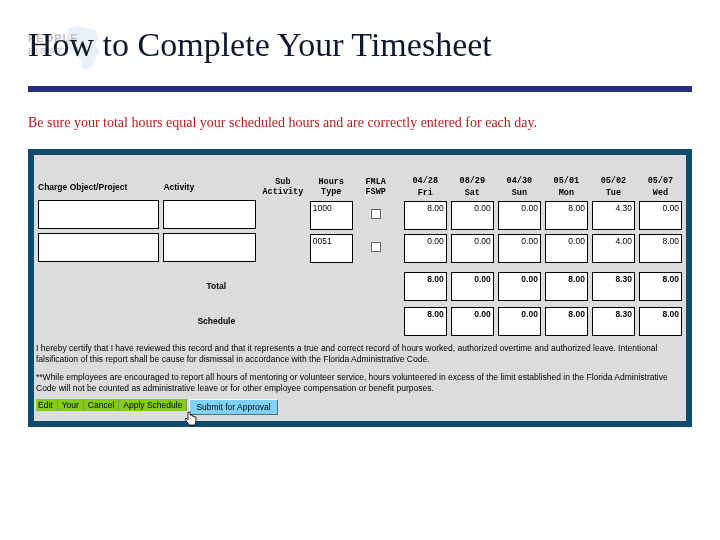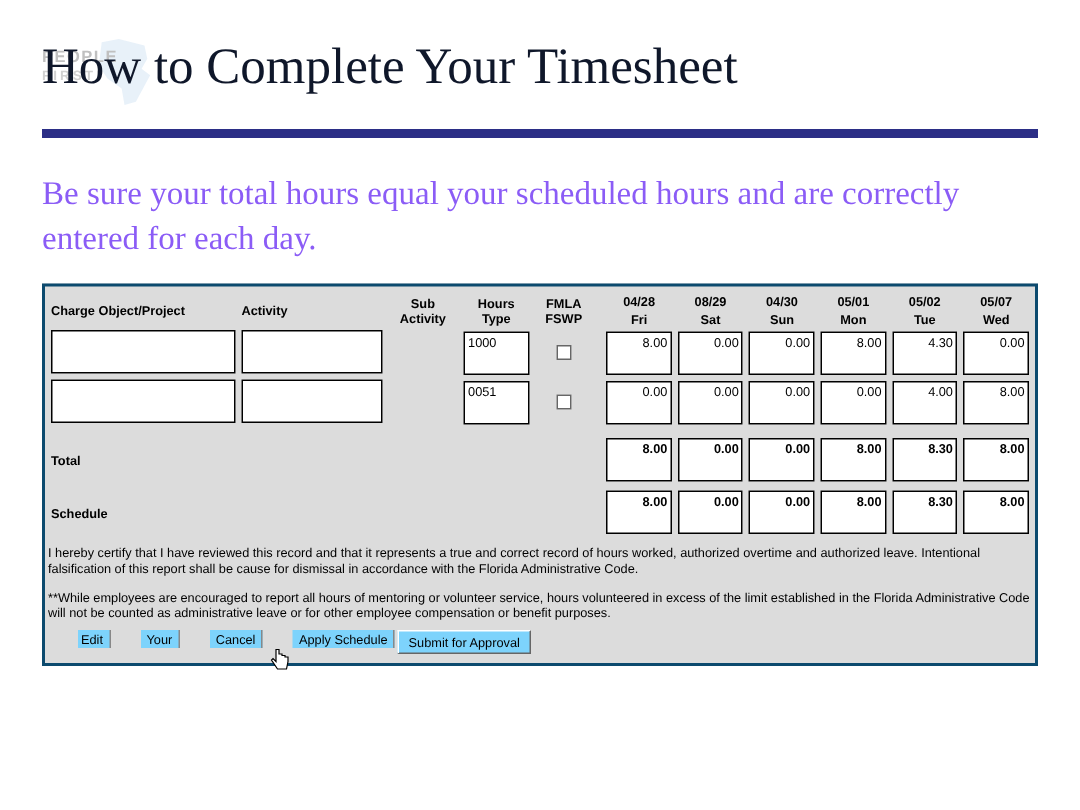--- a/index.html
+++ b/index.html
@@ -46,50 +46,50 @@
     margin: 8px 0 22px 0;
     z-index: 2;
     font-family: Georgia, serif;
   }
   .rule {
     height: 6px;
     background: #2b2e86;
     margin-bottom: 22px;
   }
   .body-text {
-    font-size: 22px;
-    color: #8b5cf6;
+    font-size: 14px;
+    color: #b91c1c;
     line-height: 1.35;
     margin: 0 0 16px 0;
     font-family: Georgia, "Times New Roman", serif;
   }
   .screenshot {
-    border: 2px solid #0c4a6e;
+    border: 6px solid #0c4a6e;
     background: #dcdcdc;
     font-family: Arial, Helvetica, sans-serif;
     font-size: 9px;
     color: #000;
-    padding: 4px 2px 6px 2px;
+    padding: 20px 2px 6px 2px;
     position: relative;
   }
   table.grid {
     border-collapse: collapse;
     width: 100%;
     table-layout: fixed;
   }
   .grid th, .grid td {
     padding: 1px 2px;
     font-size: 8.5px;
     vertical-align: middle;
   }
   .grid th {
     font-weight: bold;
     text-align: left;
   }
-  .grid th.center, .grid td.center { text-align: center; }
+  .grid th.center, .grid td.center { text-align: center; font-family: Liberation Mono, monospace; }
   .cell-input {
     background: #fff;
     border: 1px solid #000;
     height: 29px;
     width: 100%;
     display: inline-block;
     font-size: 8.5px;
     line-height: 12px;
     padding: 0 2px;
     text-align: right;
@@ -104,43 +104,42 @@
   }
   .col-charge { width: 96px; }
   .col-activity { width: 74px; }
   .col-sub { width: 38px; }
   .col-hours { width: 36px; }
   .col-fmla { width: 32px; }
   .col-day { width: 36px; }
   .spacer { width: 4px; }
 
   .total-row td { font-weight: bold; }
-  .label-right { text-align: left; padding-right: 6px; }
+  .label-right { text-align: center; padding-right: 6px; }
 
   .comment-block {
     margin-top: 6px;
     font-size: 8.5px;
     line-height: 1.25;
   }
   .comment-block .hdr { font-weight: bold; text-decoration: underline; }
 
   .btn-row {
     margin-top: 6px;
     display: flex;
     align-items: flex-start;
     gap: 0;
     position: relative;
   }
   .flatbtn {
     font-size: 8.5px;
     padding: 1px 4px;
     border-right: 1px solid #888;
     cursor: default;
-    background: #7dd3fc;
-    margin-left: 20px;
+    background: #84cc16;
   }
   .flatbtn:first-child { padding-left: 2px; }
   .raisedbtn {
     font-size: 8.5px;
     padding: 2px 6px;
     background: #7dd3fc;
     border-top: 1px solid #fff;
     border-left: 1px solid #fff;
     border-right: 1px solid #666;
     border-bottom: 1px solid #666;

